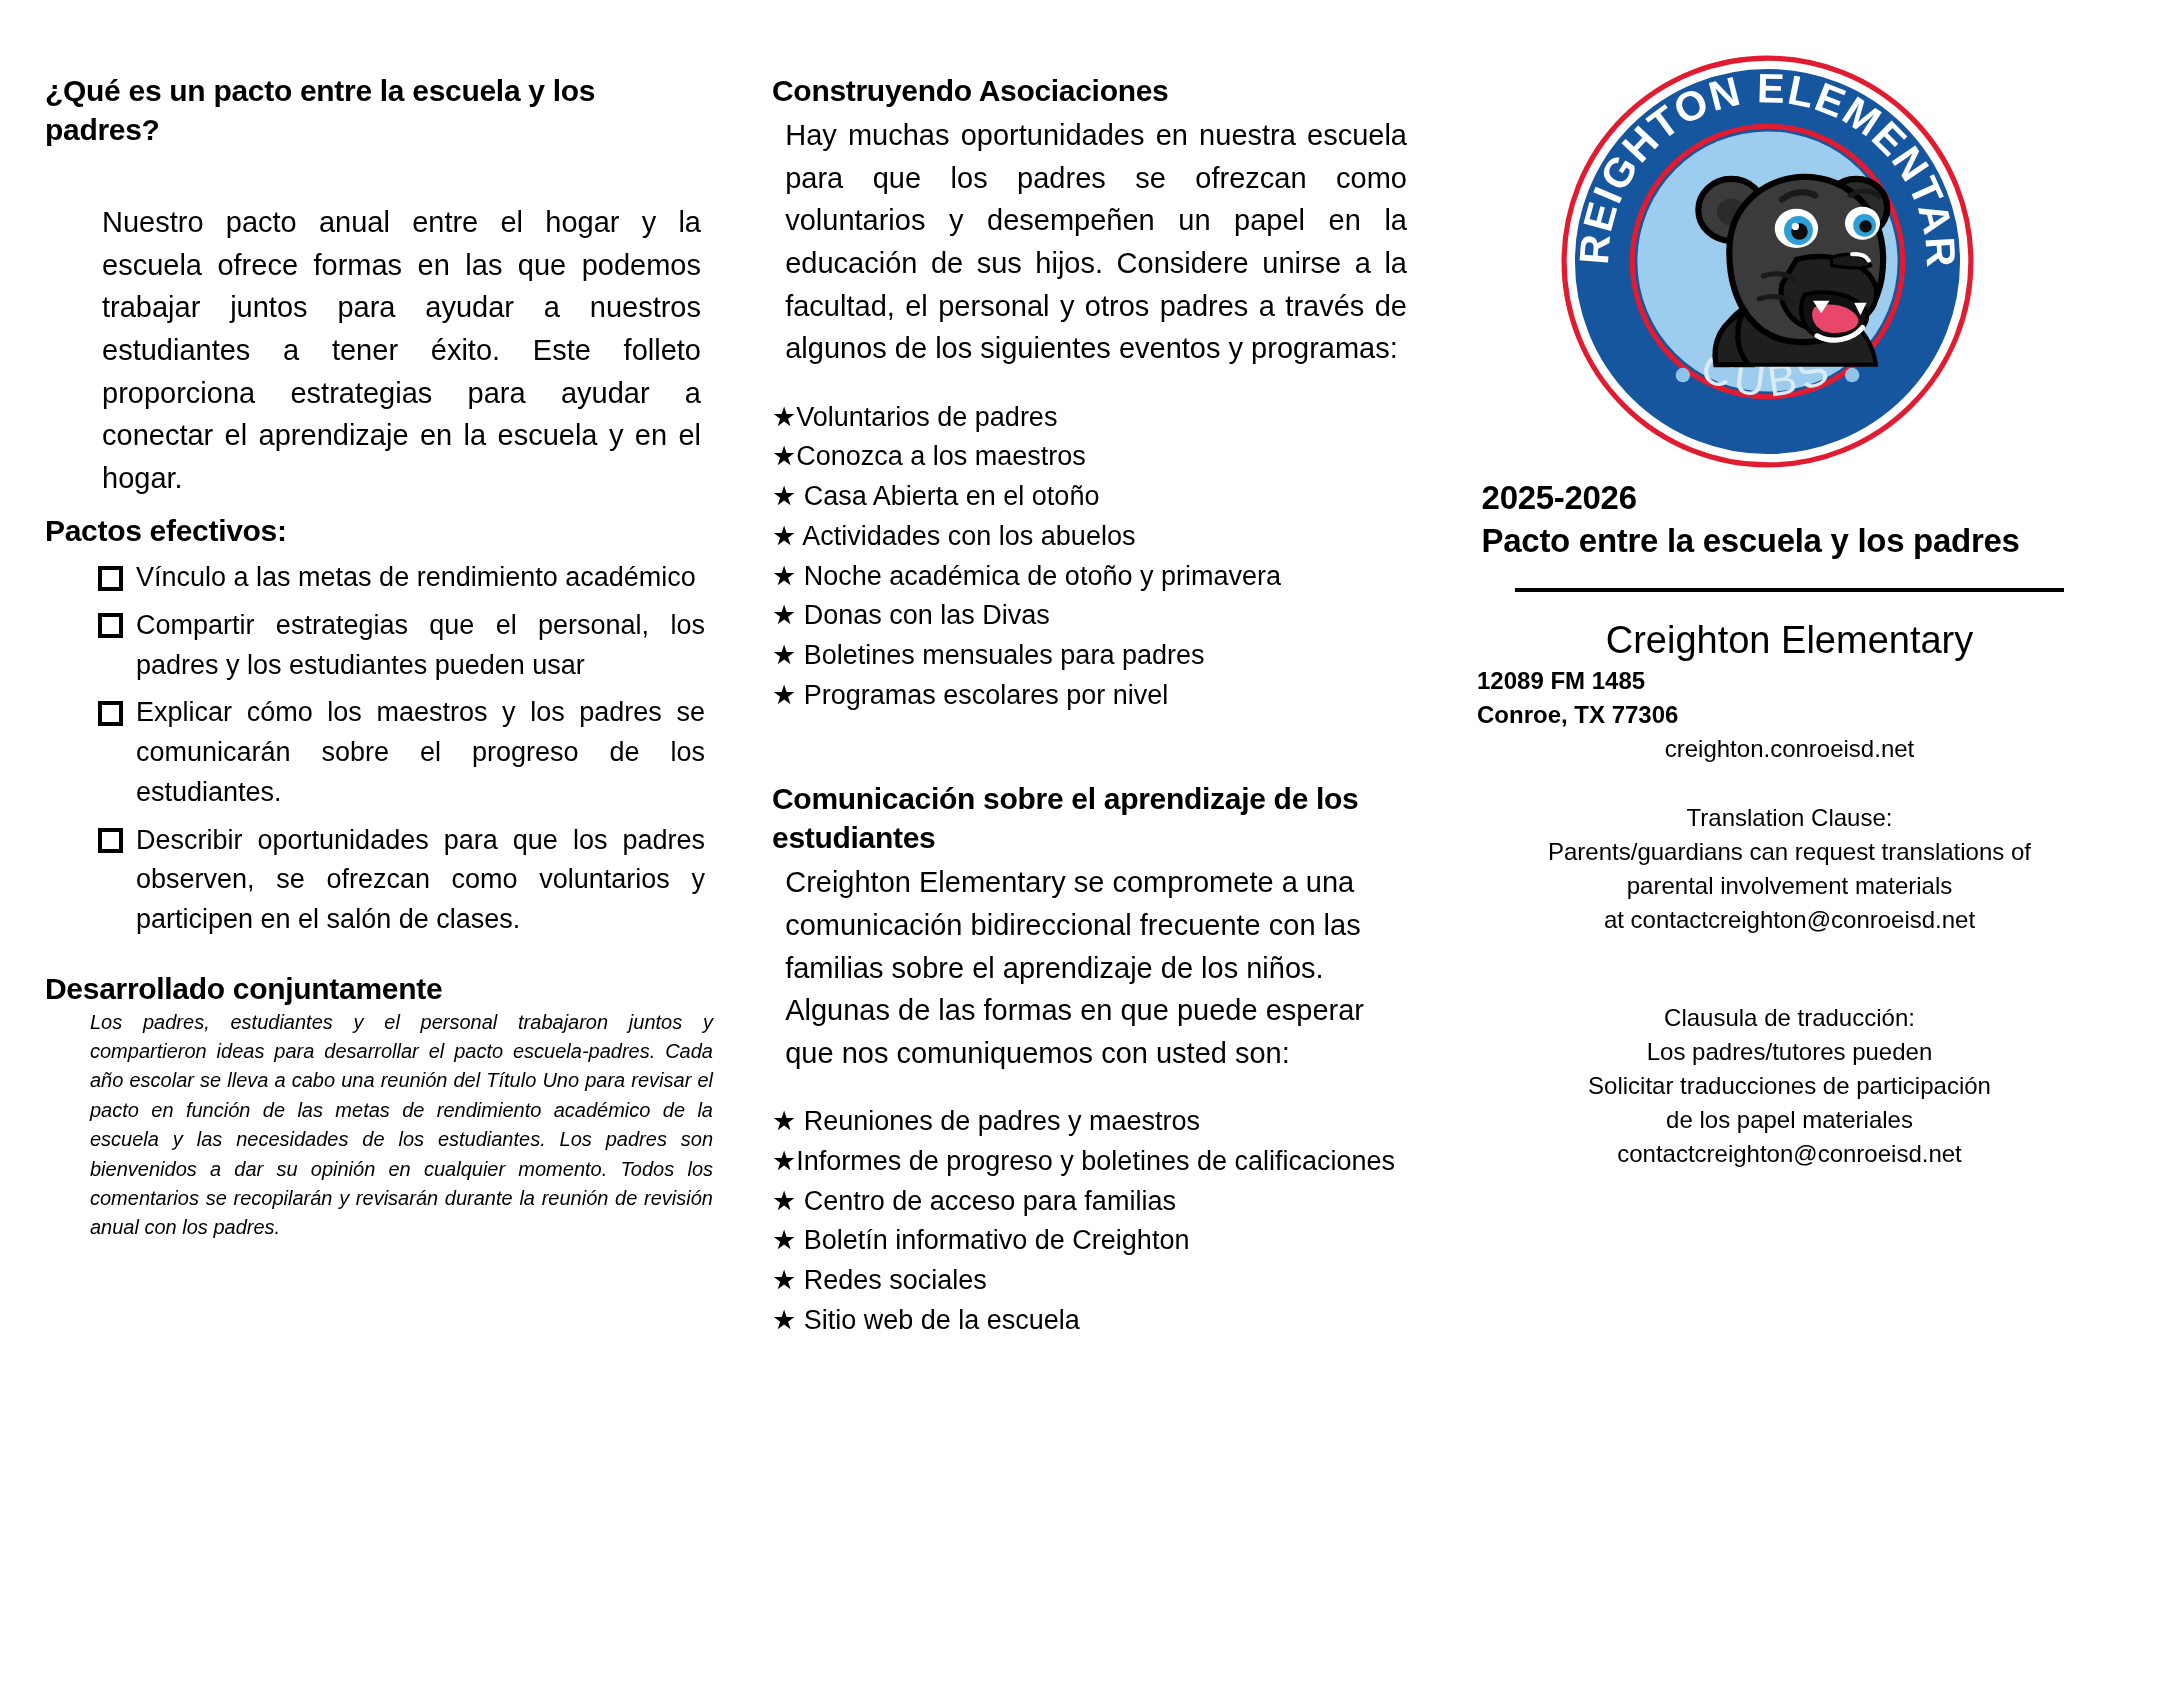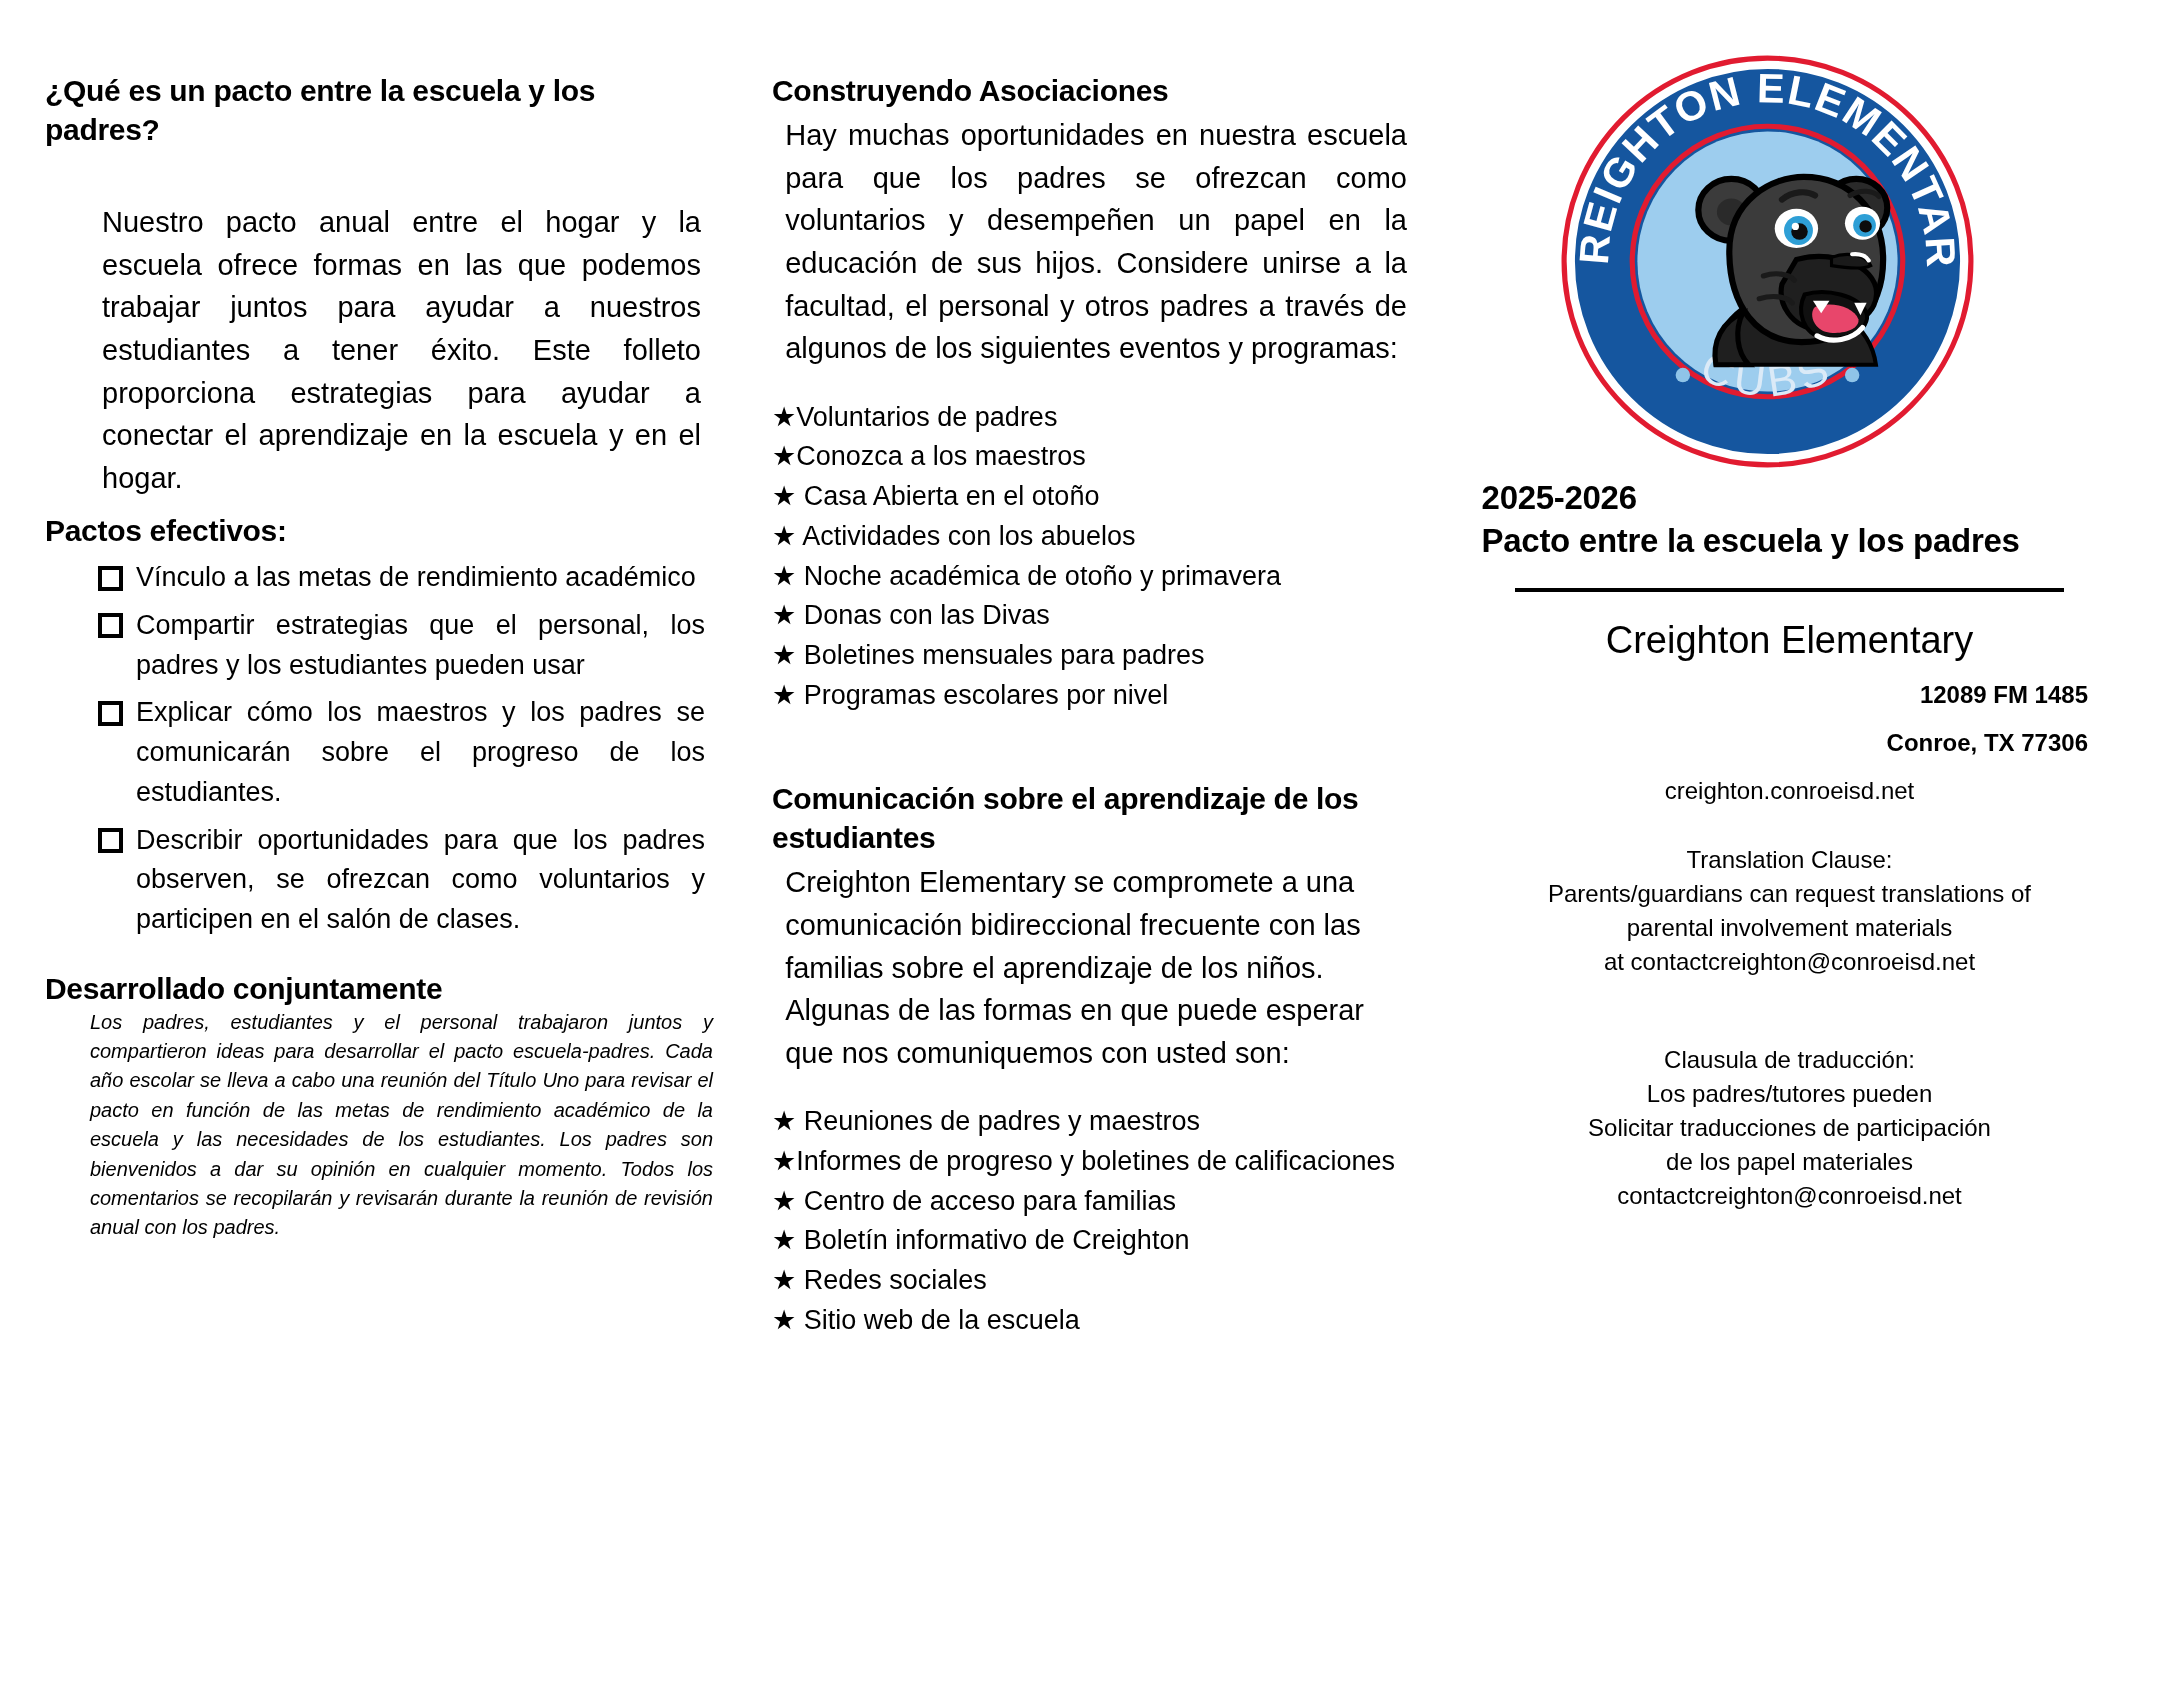--- a/index.html
+++ b/index.html
@@ -133,25 +133,25 @@
     border-top: 4.6px solid #000;
   }
   .school-name {
     text-align: center;
     font-size: 38px;
     line-height: 1.22;
     margin: 0;
     padding-top: 25px;
   }
   .addr-bold {
-    text-align: right;
+    text-align: left;
     font-weight: bold;
     font-size: 24px;
     line-height: 1.33;
-    margin: 16px;
+    margin: 2px;
   }
   .addr-norm {
     text-align: center;
     font-size: 24px;
     line-height: 1.33;
     margin: 0;
   }
   .clause {
     text-align: center;
     font-size: 24px;

